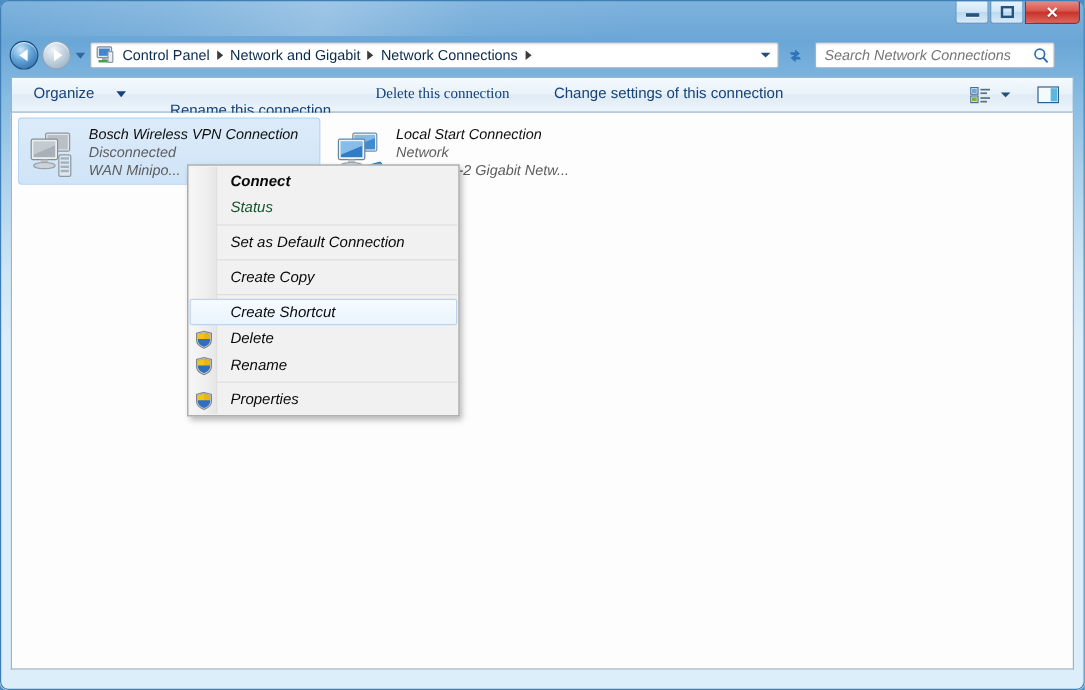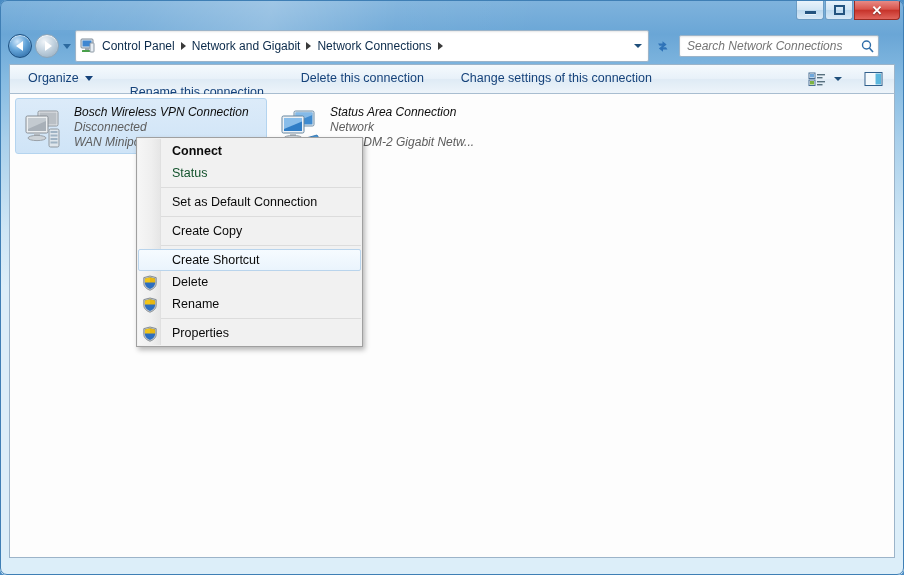--- a/index.html
+++ b/index.html
@@ -131,21 +131,21 @@
     border-top: 5px solid #2d6a9f;
   }
   .caret-dn-sm {
     width: 0; height: 0;
     border-left: 4px solid transparent; border-right: 4px solid transparent;
     border-top: 4px solid #1f4f7a;
   }
 
   #addr-box {
     flex: none;
-    width: 574px; height: 32px;
+    width: 574px; height: 22px;
     background: #ffffff;
     border: 1px solid #9cb4c9;
     border-radius: 2px;
     display: flex; align-items: center;
     padding: 0 2px 0 3px;
     box-shadow: inset 0 1px 2px rgba(0,0,0,0.10);
   }
   #addr-icon { flex: none; width: 17px; height: 16px; margin-right: 2px; position: relative; }
   .crumb {
     font-size: 12px; color: #0b2a4a; padding: 2px 4px 3px 4px;
@@ -187,29 +187,29 @@
     position: absolute; left: 9px; top: 64px; width: 886px; height: 30px;
     background: linear-gradient(180deg,#f5fafd 0%,#e8f1f9 48%,#dfebf5 52%,#edf4fa 100%);
     border: 1px solid #9cb4c9;
     border-bottom: 1px solid #a8bdd0;
     display: flex; align-items: center;
   }
   .tb-item {
     font-size: 12.5px; color: #15427a;
     padding: 4px 8px 5px 8px;
     white-space: nowrap;
-    display: flex; align-items: center; gap: 6px;
+    display: flex; align-items: center; gap: 18px;
     line-height: 1;
     border: 1px solid transparent;
     border-radius: 2px;
   }
   #tb-organize { margin-left: 9px; }
   #tb-start { margin-left: 22px; }
   #tb-rename { margin-left: 19px; margin-top: 28px; }
-  #tb-delete { margin-left: 19px; }
+  #tb-delete { margin-left: 19px; font-family: Liberation Serif, serif; }
   #tb-change { margin-left: 19px; }
   #tb-right { margin-left: auto; display: flex; align-items: center; padding-right: 8px; }
   .tb-icon-btn {
     width: 26px; height: 24px;
     display: flex; align-items: center; justify-content: center;
   }
 
   
   #content {
     position: absolute; left: 9px; top: 94px; width: 886px; height: 464px;
@@ -445,28 +445,28 @@
             <rect x="8" y="14" width="18" height="13" fill="#2f7dc6"></rect>
             <polygon points="8,14 26,14 26,17.5 8,25" fill="#9fcdf2" opacity="0.8"></polygon>
             <rect x="14" y="29" width="6" height="4" fill="#bcc4cb"></rect>
             <ellipse cx="17" cy="34" rx="9" ry="2.6" fill="#cfd6dc" stroke="#9aa2a9"></ellipse>
 
             <polygon points="30,34 41,31 43,34 32,37" fill="#4a97d6" stroke="#2a6fae" stroke-width="0.8"></polygon>
             <rect x="26" y="35" width="6" height="2" fill="#9aa2a9"></rect>
           </svg>
         </div>
         <div class="tile-text">
-          <span class="tile-name">Status Area Connection</span>
+          <span class="tile-name">Local Start Connection</span>
           <span class="tile-sub">Network</span>
           <span class="tile-dev">82566DM-2 Gigabit Netw...</span>
         </div>
       </div>
     </div>
 
-    <div id="ctx-menu" style="left:126px; top:43px;">
+    <div id="ctx-menu" style="left:146px; top:43px;font-style:italic;">
       <div id="ctx-gutter"></div>
 
       <div class="mi bold">
         <span class="mi-label">Connect</span>
       </div>
 
       <div class="mi disabled">
         <span class="mi-label">Status</span>
       </div>
 

